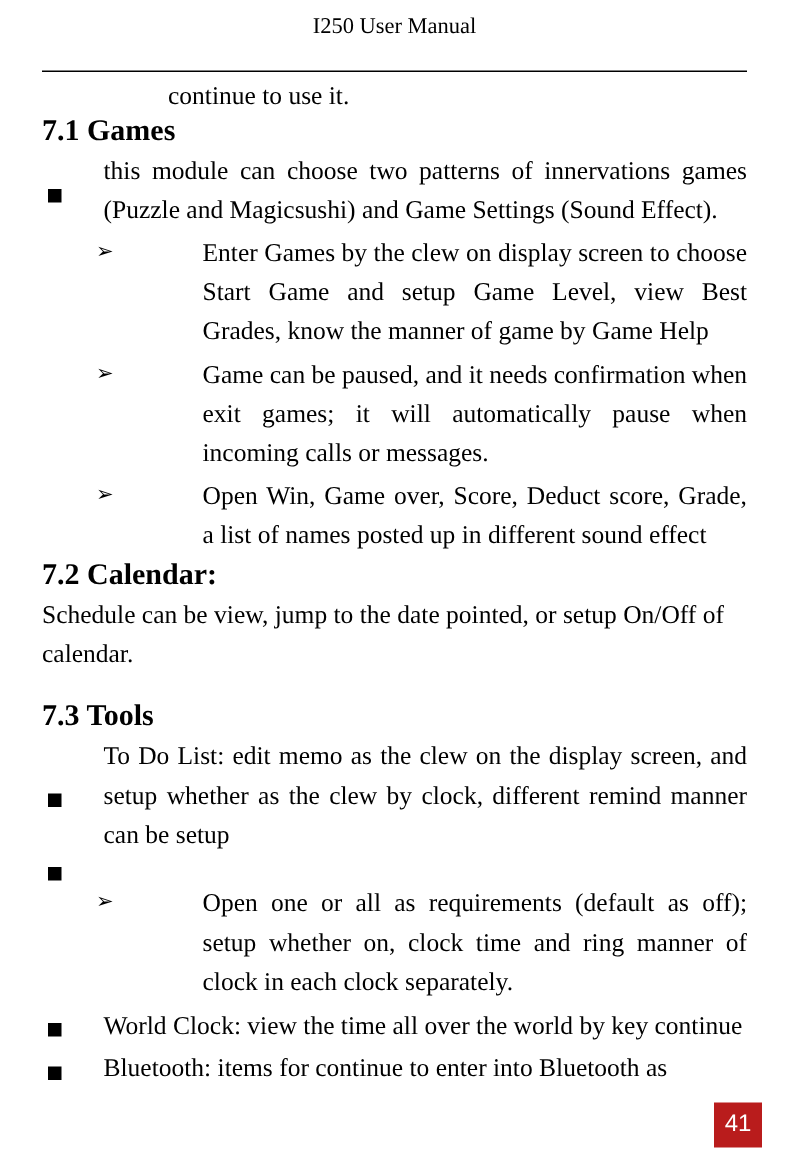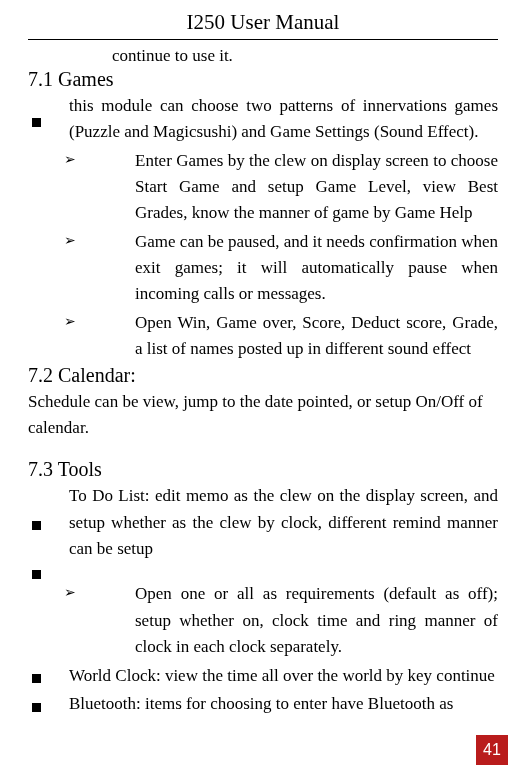--- a/index.html
+++ b/index.html
@@ -12,33 +12,33 @@
       height: 775px;
       background: #fff;
       font-family: "Times New Roman", Times, serif;
       font-size: 16px;
       color: #000;
       position: relative;
       padding: 10px 28px 0 28px;
     }
     .header {
       text-align: center;
-      font-size: 21px;
-      padding-bottom: 4px;
+      font-size: 15px;
+      padding-bottom: 20px;
       border-bottom: 1.5px solid #000;
       margin-bottom: 6px;
     }
     .continue {
       margin-left: 84px;
       font-size: 17px;
       margin-bottom: 2px;
       font-family: Liberation Serif, serif;
     }
     .section-heading {
-      font-weight: normal;
+      font-weight: bold;
       font-size: 20px;
       margin-top: 2px;
       margin-bottom: 2px;
     }
     .bullet-row {
       display: flex;
       align-items: center;
       margin-bottom: 2px;
     }
     .square-bullet {
@@ -145,16 +145,16 @@
   <div class="sub-bullet-text">Open one or all as requirements (default as off); setup whether on, clock time and ring manner of clock in each clock separately.</div>
 </div>
 
 <div class="bullet-row">
   <div class="square-bullet"></div>
   <div class="bullet-text">World Clock: view the time all over the world by key continue</div>
 </div>
 
 <div class="bullet-row">
   <div class="square-bullet"></div>
-  <div class="bullet-text">Bluetooth: items for choosing to enter have Bluetooth as</div>
+  <div class="bullet-text">Bluetooth: items for continue to enter into Bluetooth as</div>
 </div>
 
 <div class="page-number">41</div>
 
 </body></html>

